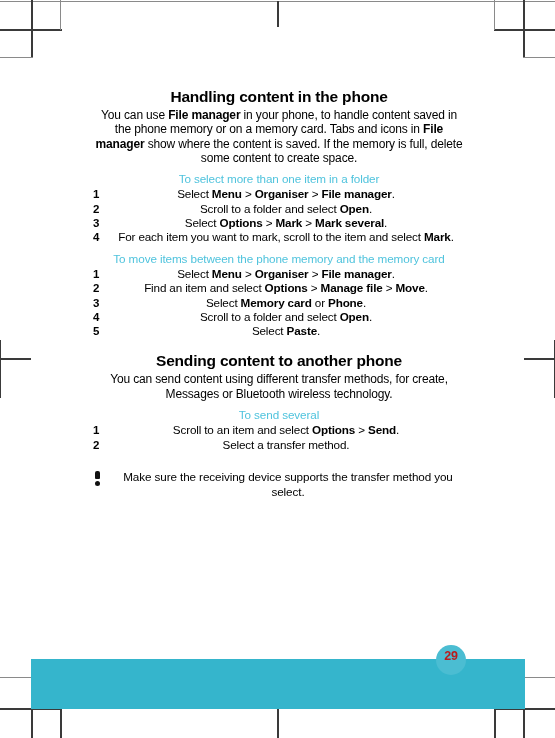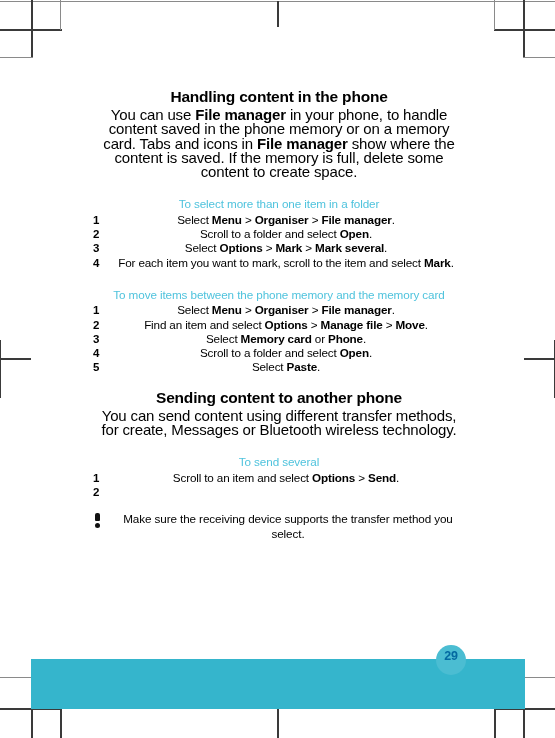--- a/index.html
+++ b/index.html
@@ -26,34 +26,34 @@
 
   h1.section-title {
     font-size:15.5px;
     font-weight:bold;
     letter-spacing:-0.2px;
     line-height:17px;
     margin-bottom:3px;
   }
 
   p.body-text {
-    font-size:15px;
+    font-size:12px;
     line-height:14.3px;
     letter-spacing:-0.15px;
     margin-bottom:0;
   }
   p.body-text b { font-weight:bold; }
 
   h2.proc-title {
     color:#4fc3dd;
     font-size:11.7px;
     font-weight:normal;
     line-height:14.3px;
     letter-spacing:-0.1px;
-    margin-top:18px;
+    margin-top:7px;
     margin-bottom:1px;
   }
 
   ol.steps { list-style:none; }
   ol.steps li {
     position:relative;
     padding-left:14px;
     font-size:11.7px;
     line-height:14.3px;
     letter-spacing:-0.15px;
@@ -64,21 +64,21 @@
     font-weight:bold;
     font-size:11.5px;
   }
   ol.steps li b { font-weight:bold;margin-top:8px; }
 
   .gap-lg { height:14px; }
 
   
   .note {
     position:relative;
-    margin-top:27px;
+    margin-top:18px;
     padding-left:18px;
     font-size:11.7px;
     line-height:14.6px;
     letter-spacing:-0.1px;
   }
   .note .bang {
     position:absolute;
     left:1px; top:1px;
     width:7px; height:15px;
   }
@@ -110,21 +110,21 @@
     width:30px; height:30px;
     background:#4bbdd2;
     border-radius:50%;
     z-index:1;
   }
   .page-num {
     position:absolute;
     left:436px; top:649px;
     width:30px;
     text-align:center;
-    color:#0369a1;
+    color:#b91c1c;
     font-size:12.5px;
     font-weight:bold;
     letter-spacing:-0.2px;
     z-index:2;
   }
 </style>
 </head>
 <body>
 
 <div class="mark gray" style="left:0px; top:1px; width:555px; height:1px;"></div>
@@ -215,20 +215,21 @@
   <p class="body-text">You can send content using different transfer methods, for create, Messages or Bluetooth wireless technology.</p>
 
   <h2 class="proc-title">To send several</h2>
   <ol class="steps">
     <li>
       <span class="num">1</span>
       <span>Scroll to an item and select <b>Options</b> &gt; <b>Send</b>.</span>
     </li>
     <li>
       <span class="num">2</span>
+      <span>Select a transfer method.</span>
     </li>
   </ol>
 
   <div class="note">
     <span class="bang">
       <span class="stem"></span>
       <span class="dot"></span>
     </span>
     <span>Make sure the receiving device supports the transfer method you select.</span>
   </div>

